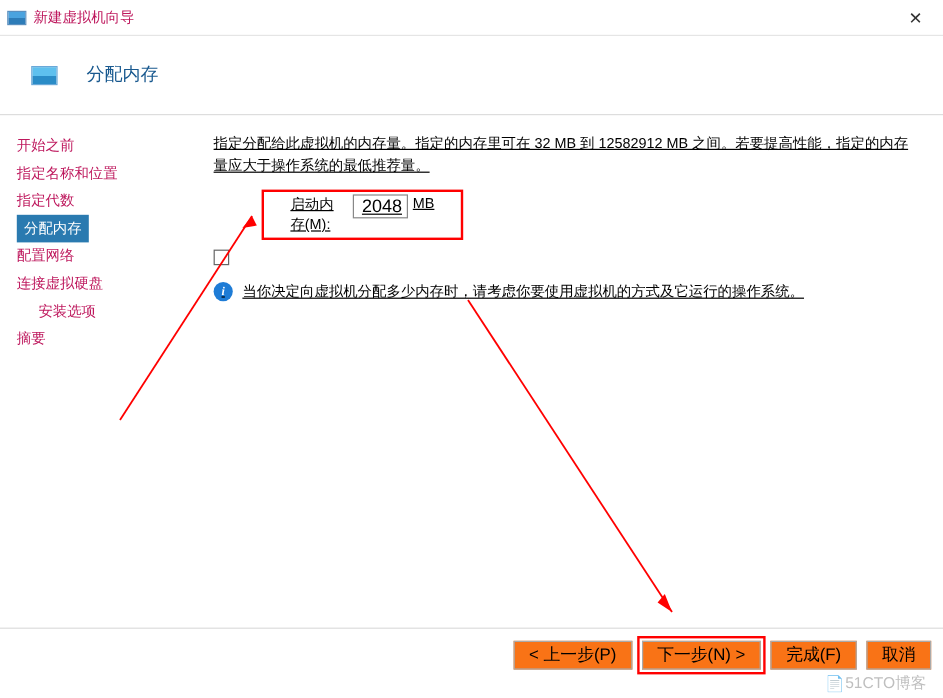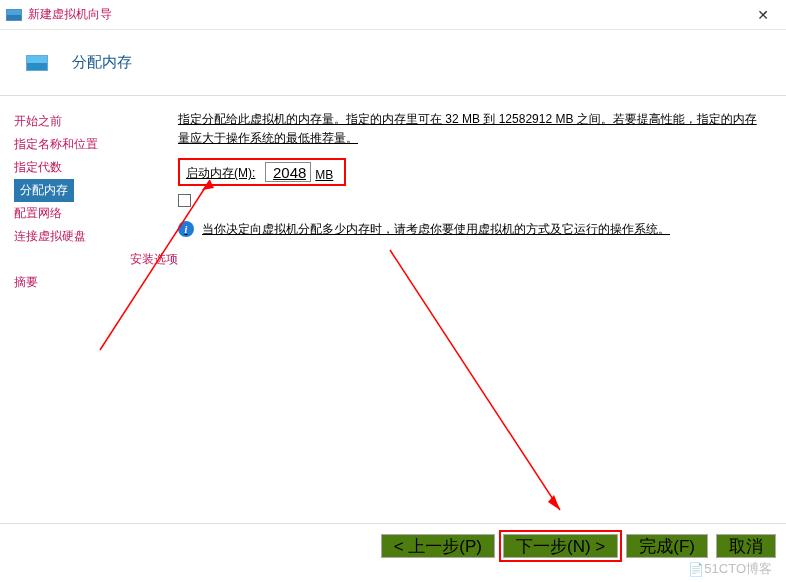--- a/index.html
+++ b/index.html
@@ -8,33 +8,33 @@
     .titlebar-icon { width: 16px; height: 12px; background: linear-gradient(to bottom, #4aa3df 50%, #2d7cb8 50%); border: 1px solid #5a8fbf; margin-right: 6px; }
     .titlebar-title { flex: 1; color: #be185d; }
     .titlebar-close { width: 46px; height: 30px; display: flex; align-items: center; justify-content: center; color: #333; font-size: 14px; }
     .header { height: 66px; display: flex; align-items: center; padding-left: 26px; border-bottom: 1px solid #ddd; }
     .header-icon { width: 22px; height: 16px; background: linear-gradient(to bottom, #5ec0ee 50%, #2a8cc7 50%); border: 1px solid #6aa8d8; margin-right: 24px; }
     .header-title { font-size: 15px; color: #19598f; font-weight: 400; }
     .body { display: flex; height: 428px; }
     .sidebar { width: 178px; padding: 14px 0 0 14px; }
     .sidebar-item { padding: 3px 0; color: #be185d; cursor: default; }
     .sidebar-item.selected { background: #2a7ab0; color: #fff; padding: 3px 6px; margin-right: 34px; display: inline-block; }
-    .sidebar-item.indent { padding-left: 18px; text-align: right; }
+    .sidebar-item.indent { padding-left: 18px; }
     .main { flex: 1; padding: 14px 18px 0 0; position: relative; text-decoration: underline; }
     .desc { line-height: 1.6; margin-bottom: 10px; }
-    .memrow { display: flex; align-items: flex-end; border: 2px solid #f00; padding: 2px 6px; width: 168px; margin-top: 2px; }
+    .memrow { display: flex; align-items: flex-start; border: 2px solid #f00; padding: 2px 22px; width: 168px; margin-top: 2px; margin-left: 40px; }
     .memrow label { margin-right: 10px; }
     .meminput { width: 46px; height: 20px; border: 1px solid #888; text-align: right; padding-right: 4px; font-family: inherit; font-size: 15px; }
     .memunit { margin-left: 4px; }
     .chkrow { margin-top: 8px; display: flex; align-items: center; }
     .chk { width: 13px; height: 13px; border: 1px solid #666; margin-right: 6px; background: #fff; }
     .info-row { margin-top: 14px; display: flex; align-items: flex-start; }
     .info-icon { width: 16px; height: 16px; border-radius: 50%; background: #1e7cd6; color: #fff; font-size: 10px; font-weight: bold; display: flex; align-items: center; justify-content: center; margin-right: 8px; font-style: italic; font-family: Georgia, serif;}
     .footer { position: absolute; bottom: 24px; right: 10px; display: flex; gap: 8px; }
-    .btn { height: 24px; padding: 0 12px; background: #4d7c0f; border: 1px solid #aaa; font-family: inherit; font-size: 17px; cursor: pointer; }
+    .btn { height: 24px; padding: 0 12px; background: #f97316; border: 1px solid #aaa; font-family: inherit; font-size: 14px; cursor: pointer; }
     .btn.highlight-box { outline: 2px solid #f00; outline-offset: 2px; }
     .sep { position: absolute; bottom: 58px; left: 0; right: 0; height: 1px; background: #ddd; }
     .watermark { position: absolute; bottom: 4px; right: 14px; color: #bfbfbf; font-size: 13px; }
     svg.arrow { position: absolute; pointer-events: none; }
   </style>
 </head>
 <body>
 
 <div class="titlebar">
   <div class="titlebar-icon"></div>

